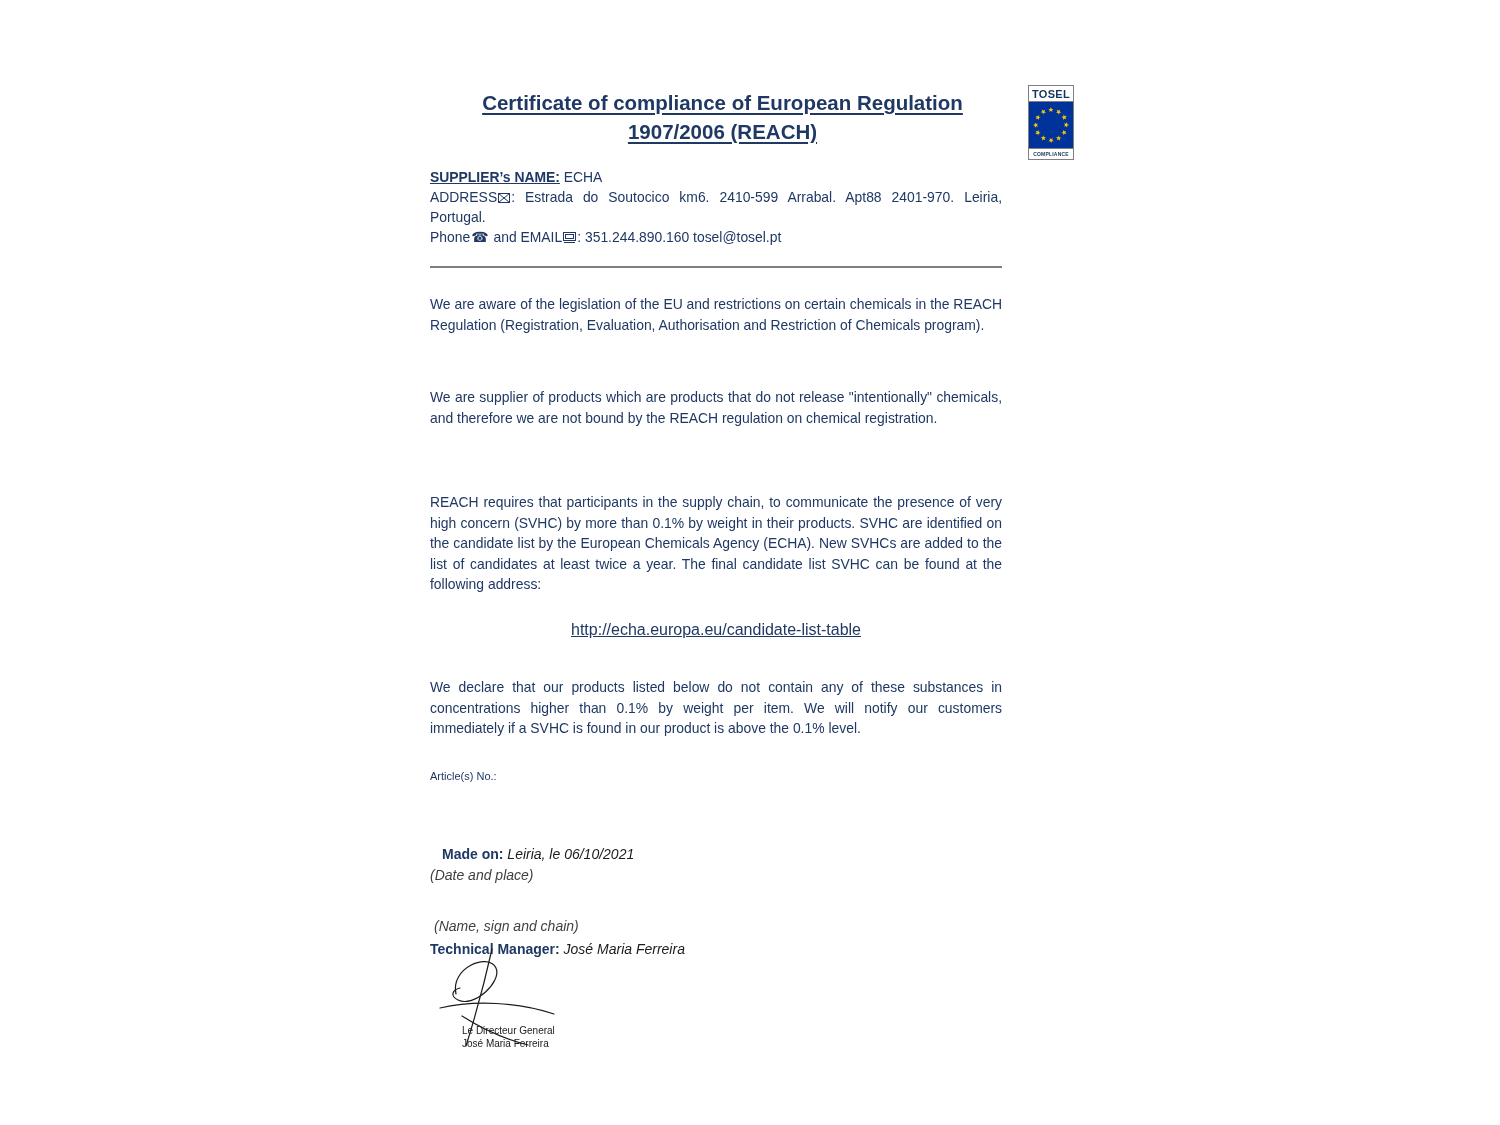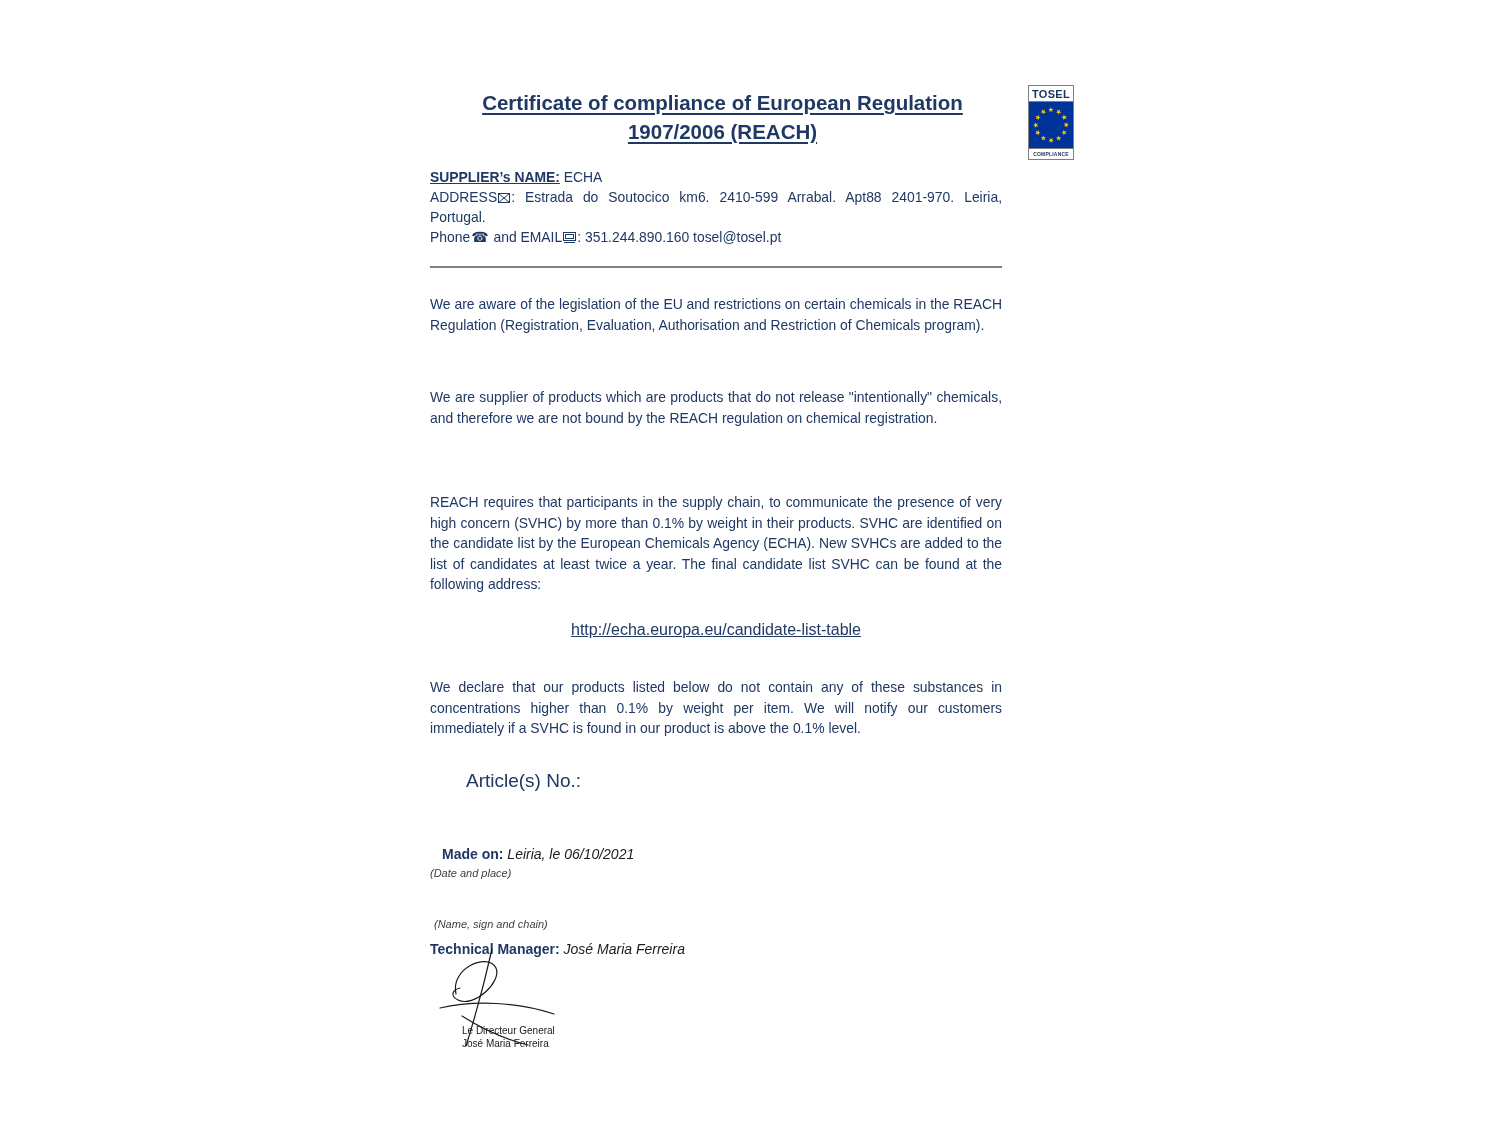--- a/index.html
+++ b/index.html
@@ -41,27 +41,27 @@
   
   .rule { left:430px; top:266px; width:572px; height:2px; background:#7f7f7f; border:none; }
 
   
   .para { left:430px; width:572px; font-size:13.9px; line-height:20.6px; text-align:justify; color:#1f3864; }
   .p1 { top:294px; } .p2 { top:387px; } .p3 { top:492px; } .p4 { top:677px; }
 
   .link-row { left:430px; top:621px; width:572px; text-align:center; font-size:16px; }
   .link-row a { color:#1f3864; text-decoration:underline; cursor:pointer; }
 
-  .articles { left:430px; top:770px; font-size:19px; color:#1f3864;margin-left:36px; }
+  .articles { left:430px; top:770px; font-size:11px; color:#1f3864; }
 
   
   .made-on { left:430px; top:846px; font-size:14px;padding-left:12px; }
   .foot-label { font-weight:bold; color:#1f3864; }
   .foot-value { font-style:italic; color:#1c1c1c; }
-  .foot-note { left:430px; font-size:11px; font-style:italic; color:#3f3f3f; }
+  .foot-note { left:430px; font-size:14px; font-style:italic; color:#3f3f3f; }
   .note1 { top:867px; } .note2 { top:918px; padding-left:4px; }
   .manager { left:430px; top:897px; font-size:14px;margin-top:44px; }
 
   
   .signature-svg { left:426px; top:946px; }
   .stamp-text { left:462px; top:1024px; font-family:Liberation Sans, sans-serif;
                 font-size:10px; color:#1a1a1a; line-height:13px; }
 </style>
 </head>
 <body>

